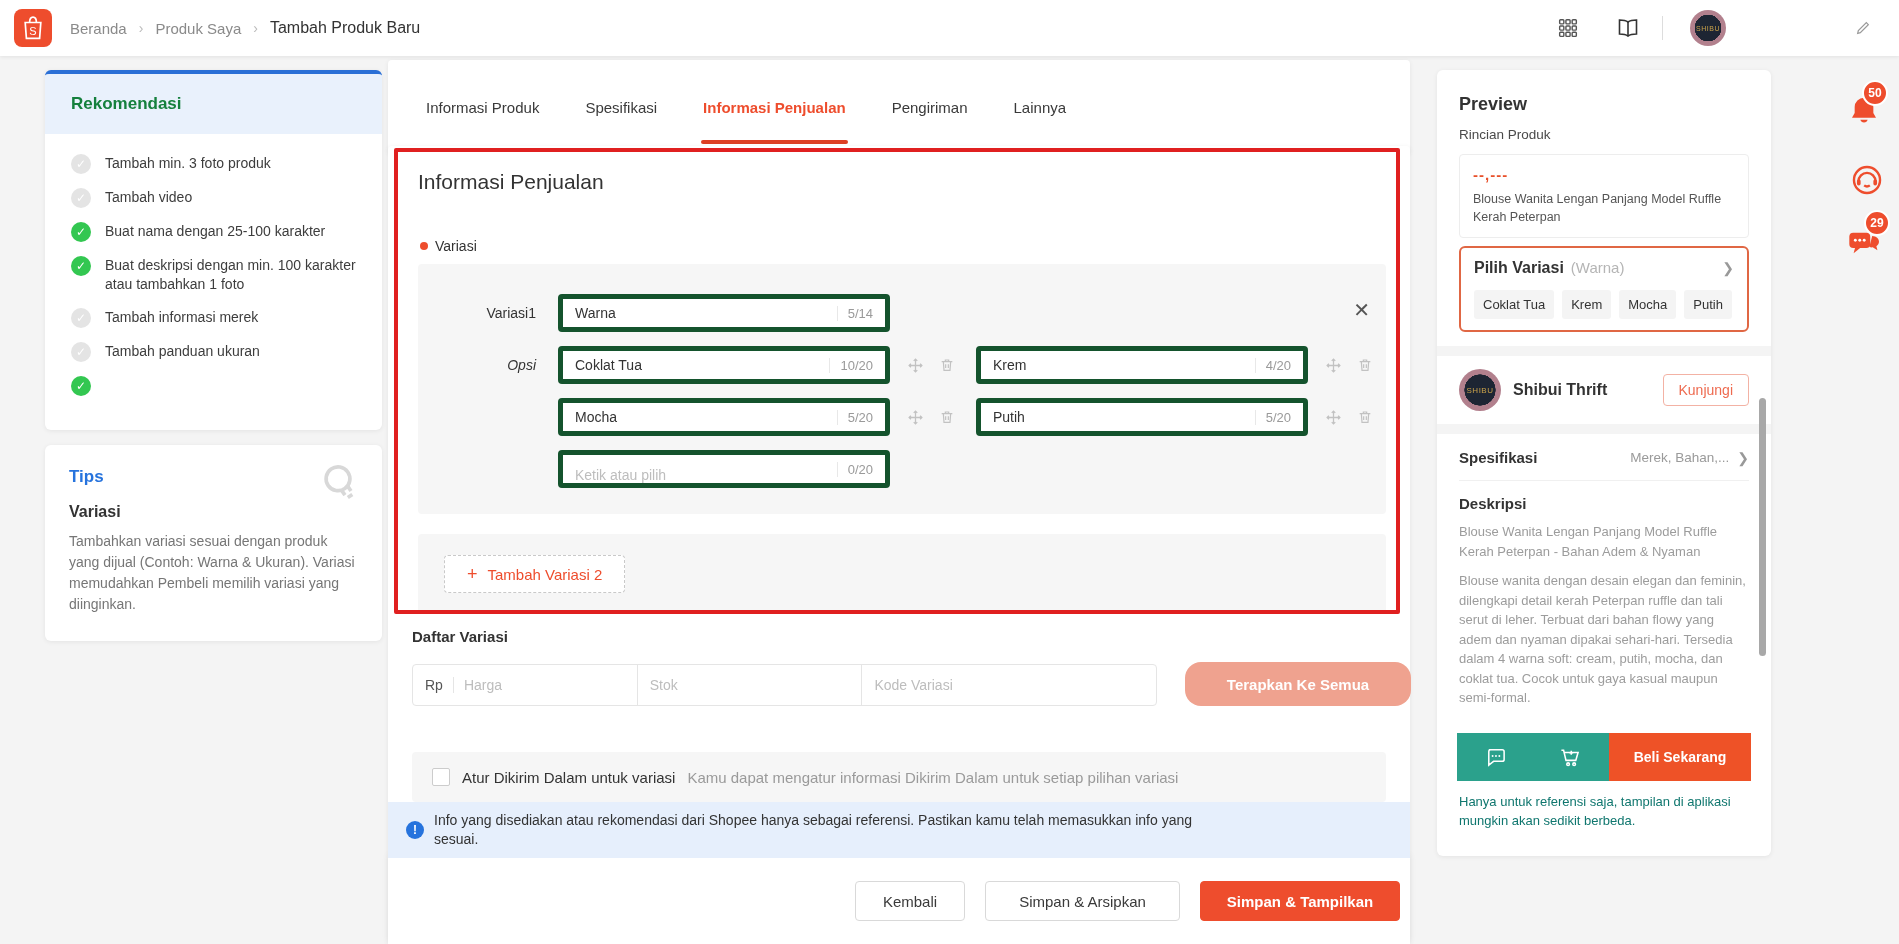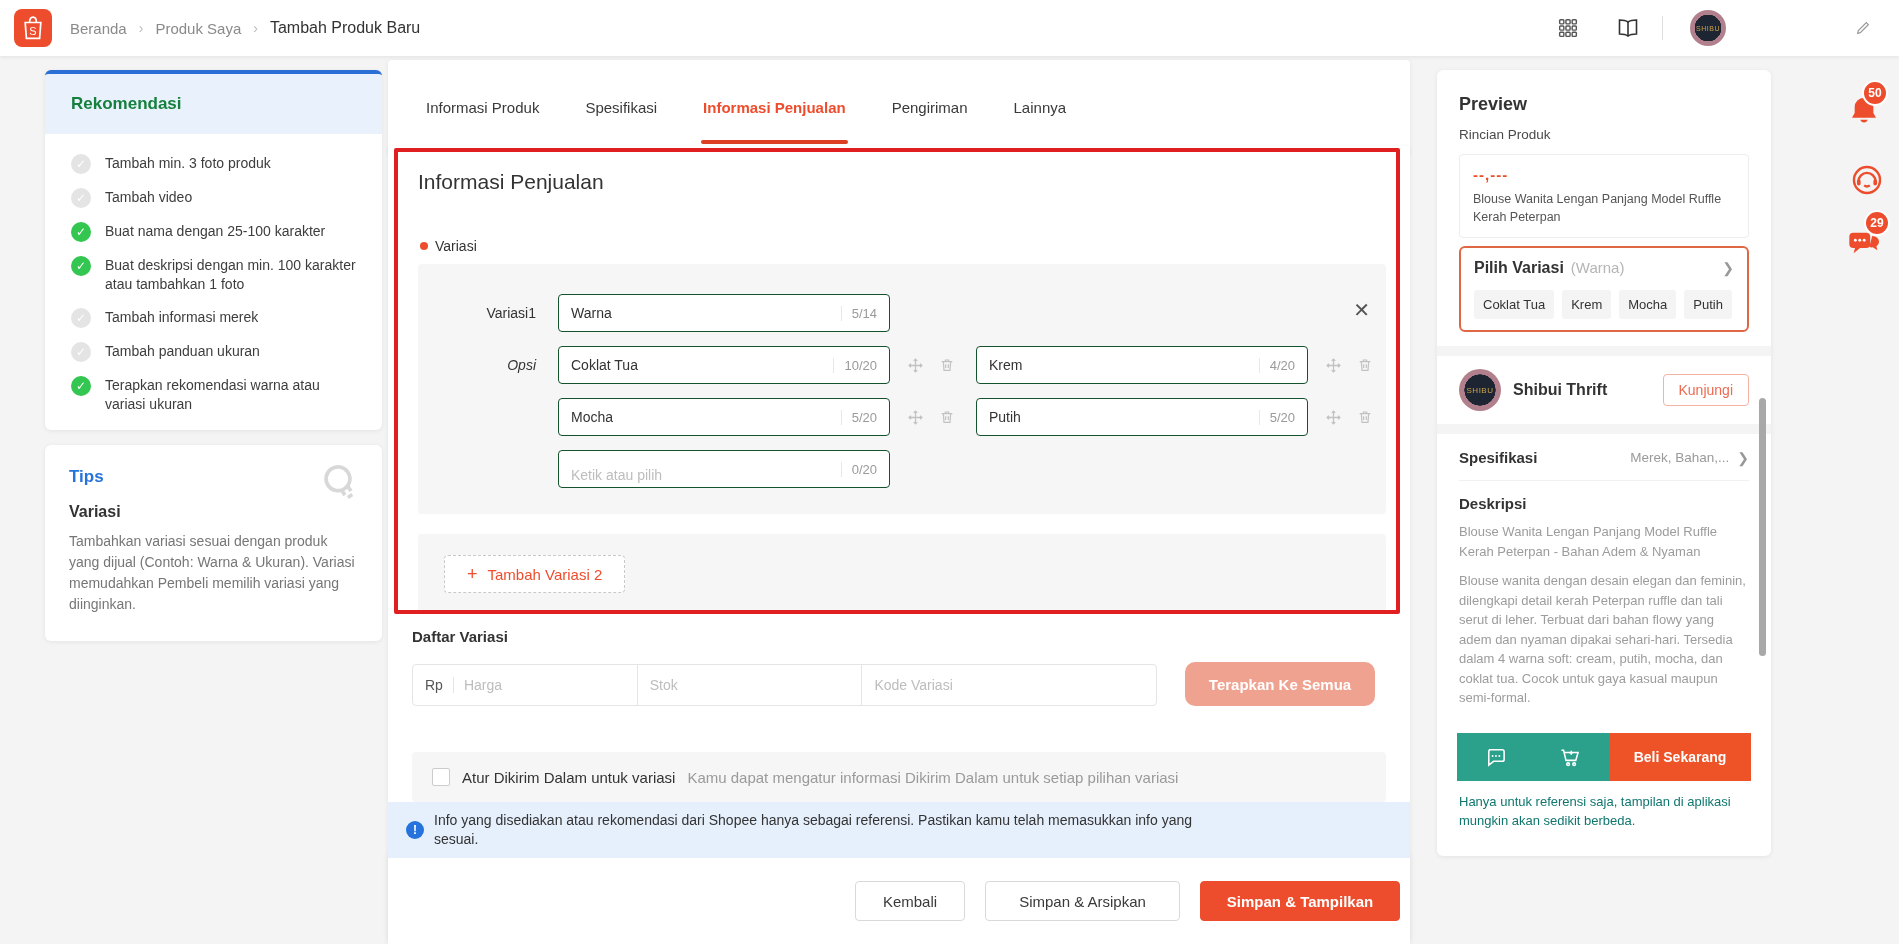--- a/index.html
+++ b/index.html
@@ -66,42 +66,42 @@
   .panel { left:388px; top:146px; width:1022px; height:798px; background:#fff;
            border-radius:4px 4px 0 0; box-shadow:0 1px 5px rgba(0,0,0,.07); }
   .redbox { left:6px; top:2px; width:1006px; height:466px; border:4px solid #e02020; border-radius:2px; z-index:5; pointer-events:none; }
   .sec-title { left:30px; top:24px; font-size:21px; font-weight:500; color:#333; }
   .req { left:32px; top:92px; display:flex; align-items:center; gap:7px; font-size:14px; color:#333; }
   .dot { width:8px; height:8px; border-radius:50%; background:#ee4d2d; }
 
   .gbox { background:#f6f6f6; border-radius:4px; }
   .gbox1 { left:30px; top:118px; width:968px; height:250px; }
   .glabel { position:absolute; width:118px; text-align:right; font-size:14px; color:#333; line-height:38px; }
-  .tin { position:absolute; width:332px; height:38px; background:#fff; border:1px solid #14532d; border-radius:4px;
+  .tin { position:absolute; width:332px; height:38px; background:#fff; border:5px solid #14532d; border-radius:4px;
          display:flex; align-items:center; padding:0 12px; cursor:text; }
   .tval { flex:1; font-size:14px; color:#333; white-space:nowrap; overflow:hidden; }
   .tval.ph { color:#bdbdbd;margin-top:12px; }
   .tcount { color:#9a9a9a; font-size:13px; border-left:1px solid #e8e8e8; padding-left:10px; margin-left:8px; }
   .rowic { position:absolute; width:22px; height:22px; display:flex; align-items:center; justify-content:center; cursor:pointer; }
   .xclose { position:absolute; right:16px; top:36px; font-size:20px; color:#555; cursor:pointer; line-height:1; }
 
   .gbox2 { left:30px; top:388px; width:968px; height:80px; }
   .addvar { position:absolute; left:26px; top:21px; height:38px; background:#fff; border:1px dashed #c9c9c9;
             border-radius:4px; display:flex; align-items:center; gap:10px; padding:0 22px;
             color:#ee4d2d; font-size:15px; cursor:pointer; }
   .plus { font-size:18px; line-height:1; color:#ee4d2d; }
 
   .list-title { left:24px; top:482px; font-size:15px; font-weight:bold; color:#333; }
   .bulkgroup { left:24px; top:518px; width:745px; height:42px; display:flex; border:1px solid #e5e5e5;
                border-radius:4px; background:#fff; overflow:hidden; }
   .bulkseg { flex:1; display:flex; align-items:center; padding:0 12px; border-right:1px solid #e5e5e5; cursor:text; }
   .bulkseg:last-child { border-right:none; }
   .rp { color:#555; font-size:14px; padding-right:10px; border-right:1px solid #e5e5e5; margin-right:10px; }
   .phtext { color:#bdbdbd; font-size:14px; }
-  .applyall { left:797px; top:516px; width:190px; height:44px; background:#efa28f; border-radius:10px;
+  .applyall { left:797px; top:516px; width:226px; height:44px; background:#efa28f; border-radius:16px;
               color:#fff; font-weight:bold; font-size:15px; display:flex; align-items:center; justify-content:center;
               cursor:not-allowed; }
 
   .shipbox { left:24px; top:606px; width:974px; height:50px; background:#f6f6f6; border-radius:4px;
              display:flex; align-items:center; gap:12px; padding:0 20px; }
   .cbox { width:18px; height:18px; background:#fff; border:1px solid #ccc; border-radius:2px; cursor:pointer; flex:0 0 18px; }
   .shiplabel { font-size:15px; color:#333; font-weight:500; white-space:nowrap; }
   .shiphint { font-size:15px; color:#9a9a9a; white-space:nowrap; overflow:hidden; }
 
   .banner { left:0; top:656px; width:1022px; height:56px; background:#e6effc; display:flex;
@@ -256,21 +256,20 @@
       <div class="rek-item">
         <span class="chk off">✓</span>
         <span class="txt">Tambah informasi merek</span>
       </div>
       <div class="rek-item">
         <span class="chk off">✓</span>
         <span class="txt">Tambah panduan ukuran</span>
       </div>
       <div class="rek-item">
         <span class="chk on">✓</span>
-        <span class="txt">Terapkan rekomendasi warna atau variasi ukuran</span>
       </div>
     </div>
   </div>
 
   <div class="card tips">
     <div class="bulb">
       <svg viewBox="0 0 24 26" width="44" height="48" fill="none" stroke="#d2d2d2" stroke-width="2">
         <circle cx="12" cy="10" r="6.5"></circle>
         <path d="M10 16.5v3M14 16.5v3M10.5 21.5h3"></path>
       </svg>

